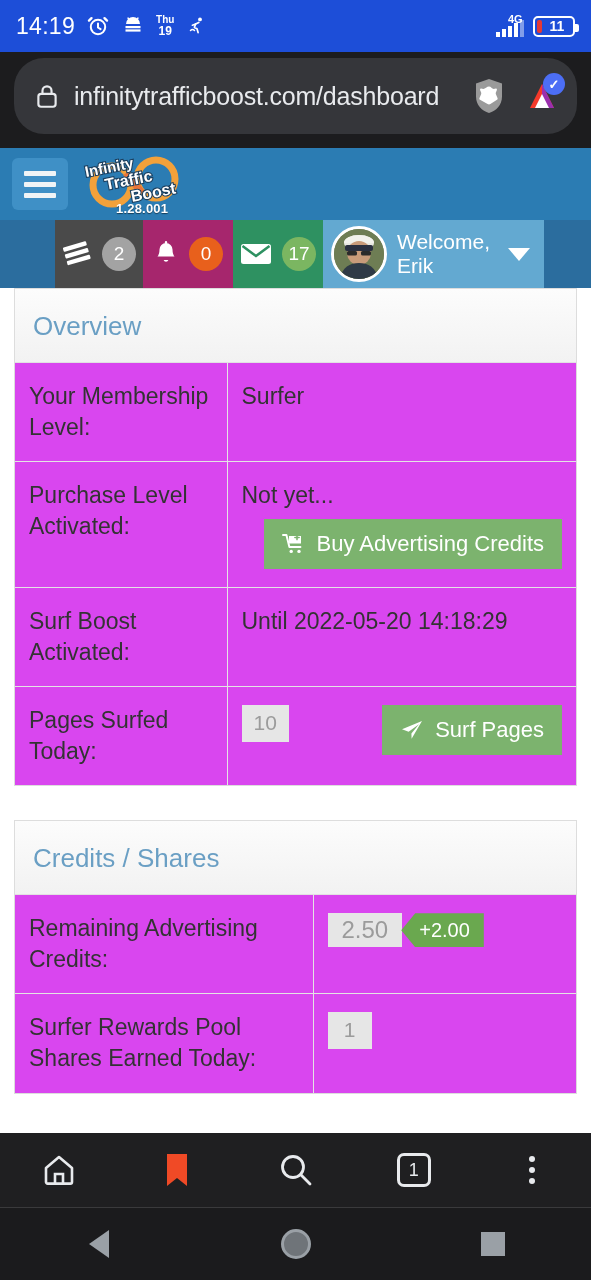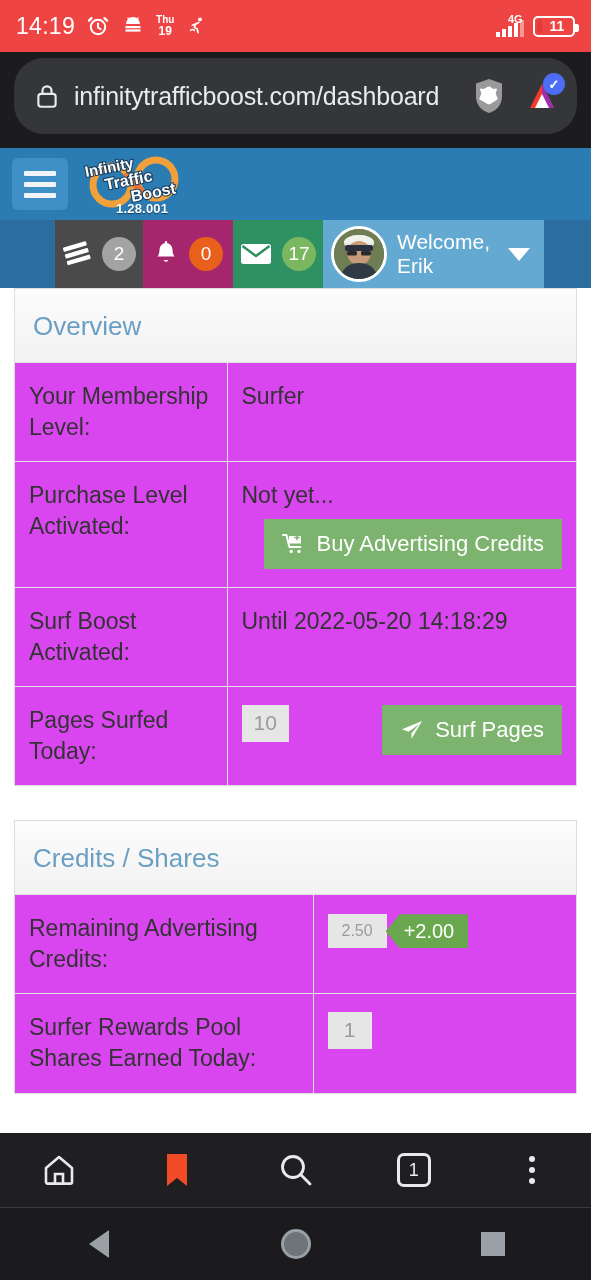--- a/index.html
+++ b/index.html
@@ -6,21 +6,21 @@
   html, body {
     width: 591px; height: 1280px;
     background: #1c1c1e;
     font-family: "Liberation Sans", sans-serif;
     overflow: hidden;
   }
   .phone { position: relative; width: 591px; height: 1280px; background: #202124; }
 
   
   .statusbar {
-    height: 52px; background: #ef4444; color: #fff;
+    height: 52px; background: #1d4ed8; color: #fff;
     display: flex; align-items: center; padding: 0 16px;
   }
   .sb-left { display: flex; align-items: center; gap: 11px; }
   .sb-time { font-size: 23px; font-weight: 500; letter-spacing: .3px; }
   .sb-right { margin-left: auto; display: flex; align-items: center; gap: 9px; }
   .ic { display: inline-flex; align-items: center; justify-content: center; }
   .sb-date { display: flex; flex-direction: column; align-items: center; line-height: 1; font-size: 10px; font-weight: 600; }
   .sb-date span:last-child { font-size: 12px; }
   .netlabel { font-size: 11px; position: absolute; top: -2px; left: 12px; font-weight: 600; }
   .signal-wrap { position: relative; display: flex; align-items: flex-end; gap: 2px; height: 22px; padding-top: 6px; }
@@ -114,21 +114,21 @@
     display: inline-flex; align-items: center; gap: 11px; background: #7cb36e;
     color: #fff; font-size: 22px; padding: 12px 18px; border: none; cursor: pointer;
     white-space: nowrap;
   }
   .row-flex { display: flex; align-items: flex-start; justify-content: space-between; gap: 8px; }
   .cell-stack { display: flex; flex-direction: column; gap: 8px; align-items: flex-end; }
 
   
   .credit-wrap { display: inline-flex; align-items: stretch; height: 34px; }
   .credit-num {
-    background: #e6e6e6; color: #9b9b9b; font-size: 16px; display: flex;
+    background: #e6e6e6; color: #9b9b9b; font-size: 24px; display: flex;
     align-items: center; padding: 0 14px;
   }
   .credit-badge {
     background: #6aa84f; color: #fff; font-size: 20px; display: flex; align-items: center;
     padding: 0 14px 0 18px; position: relative; margin-left: -1px;
     clip-path: polygon(14px 0, 100% 0, 100% 100%, 14px 100%, 0 50%);
   }
 
   
   .browser-bar {

